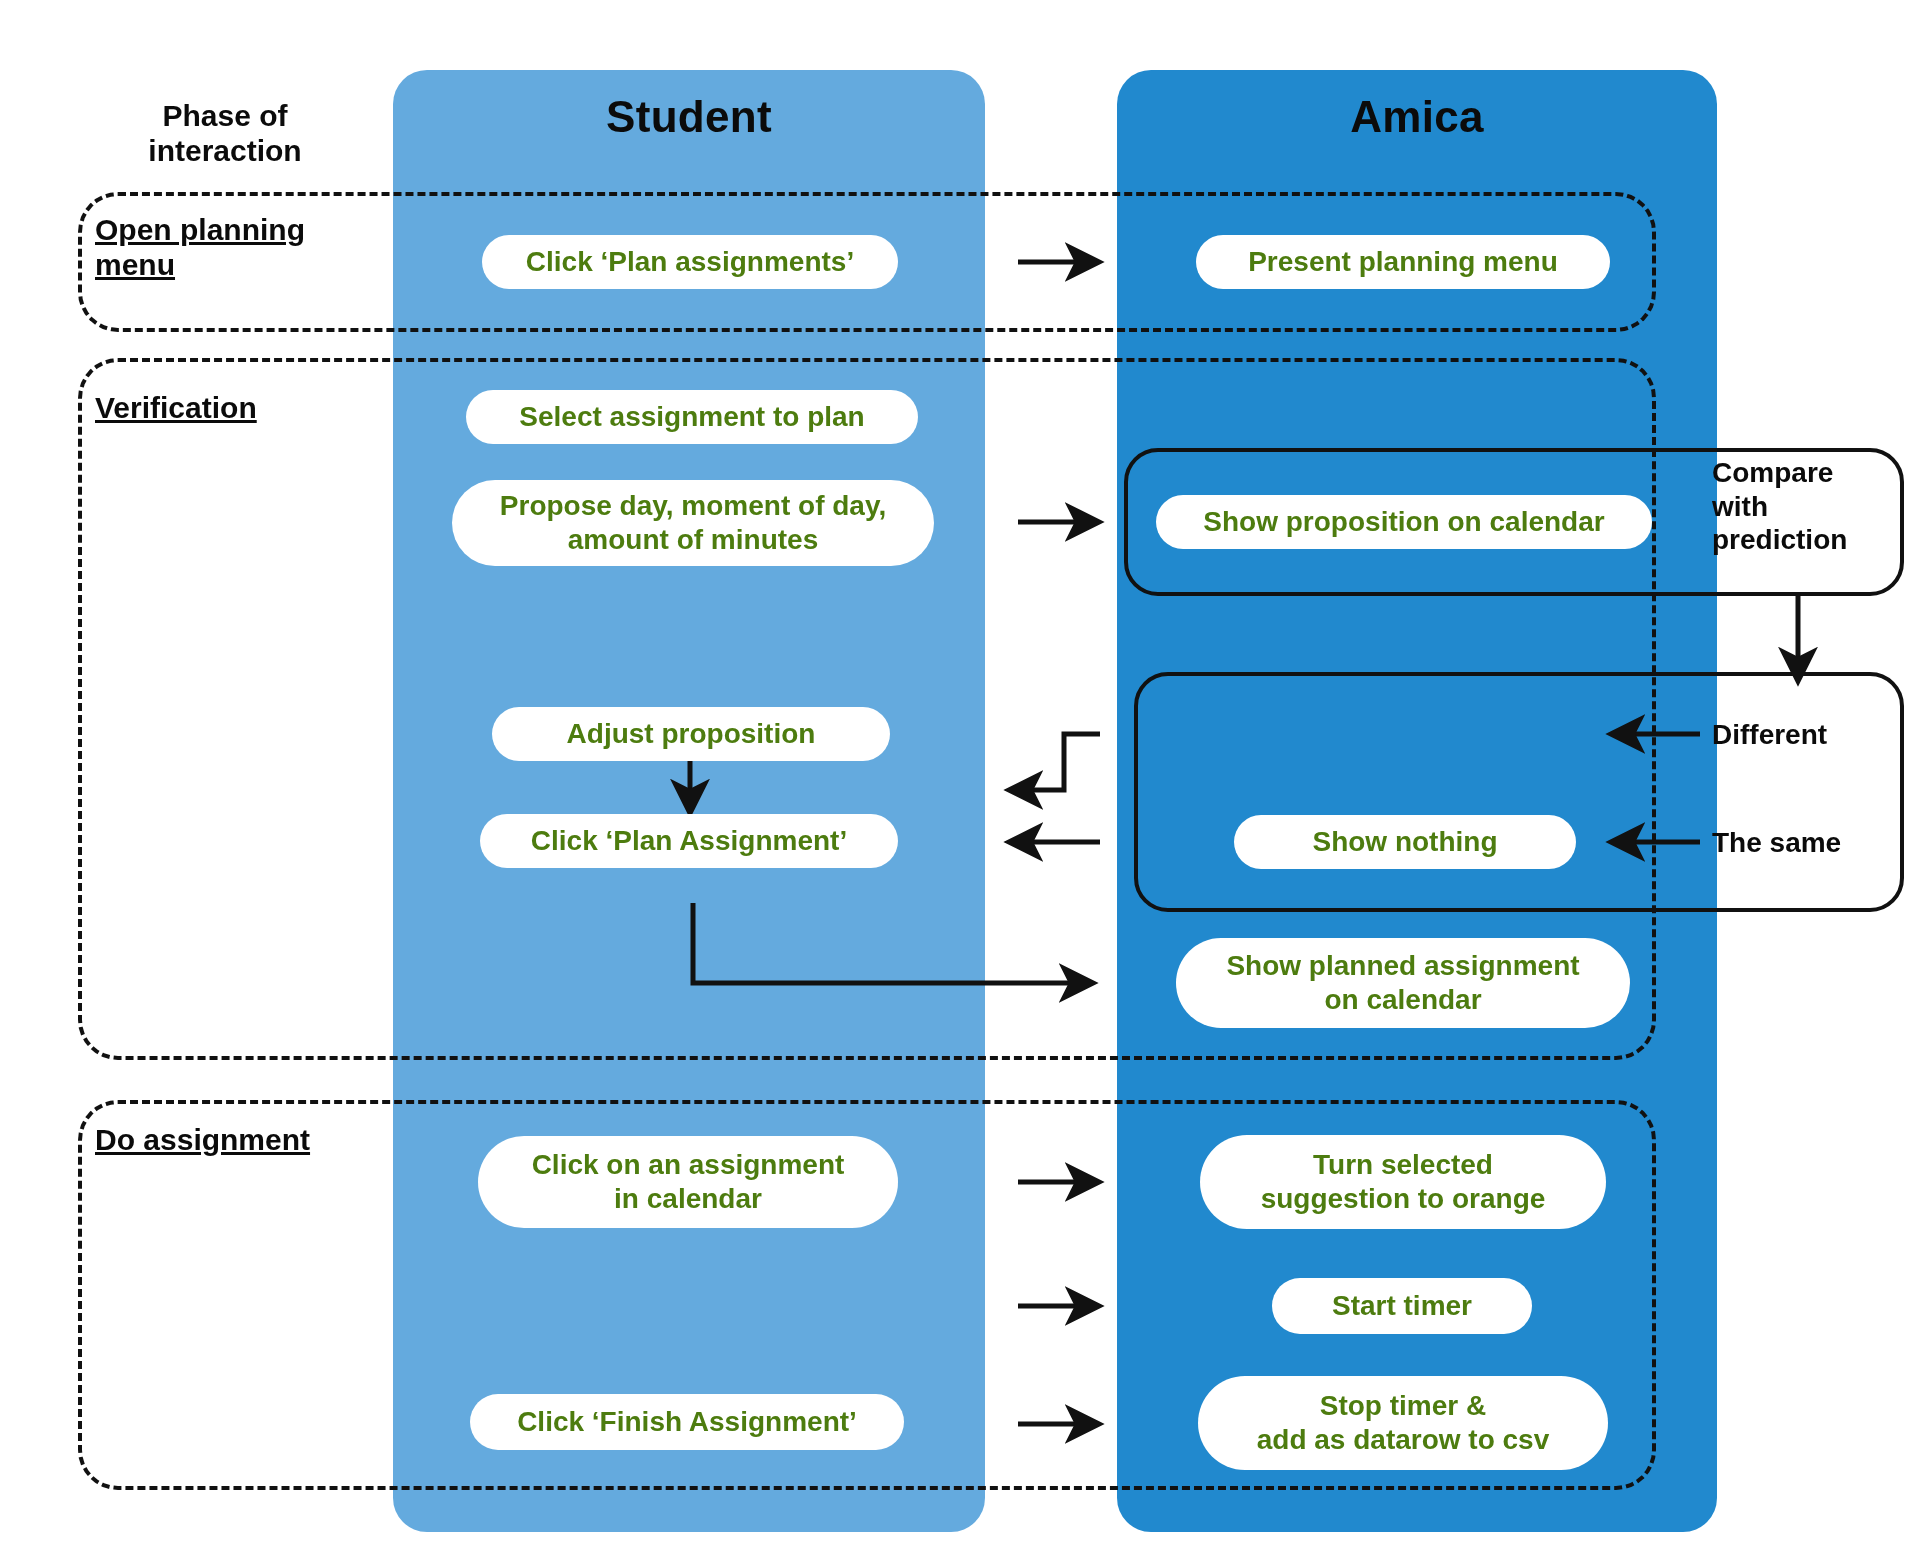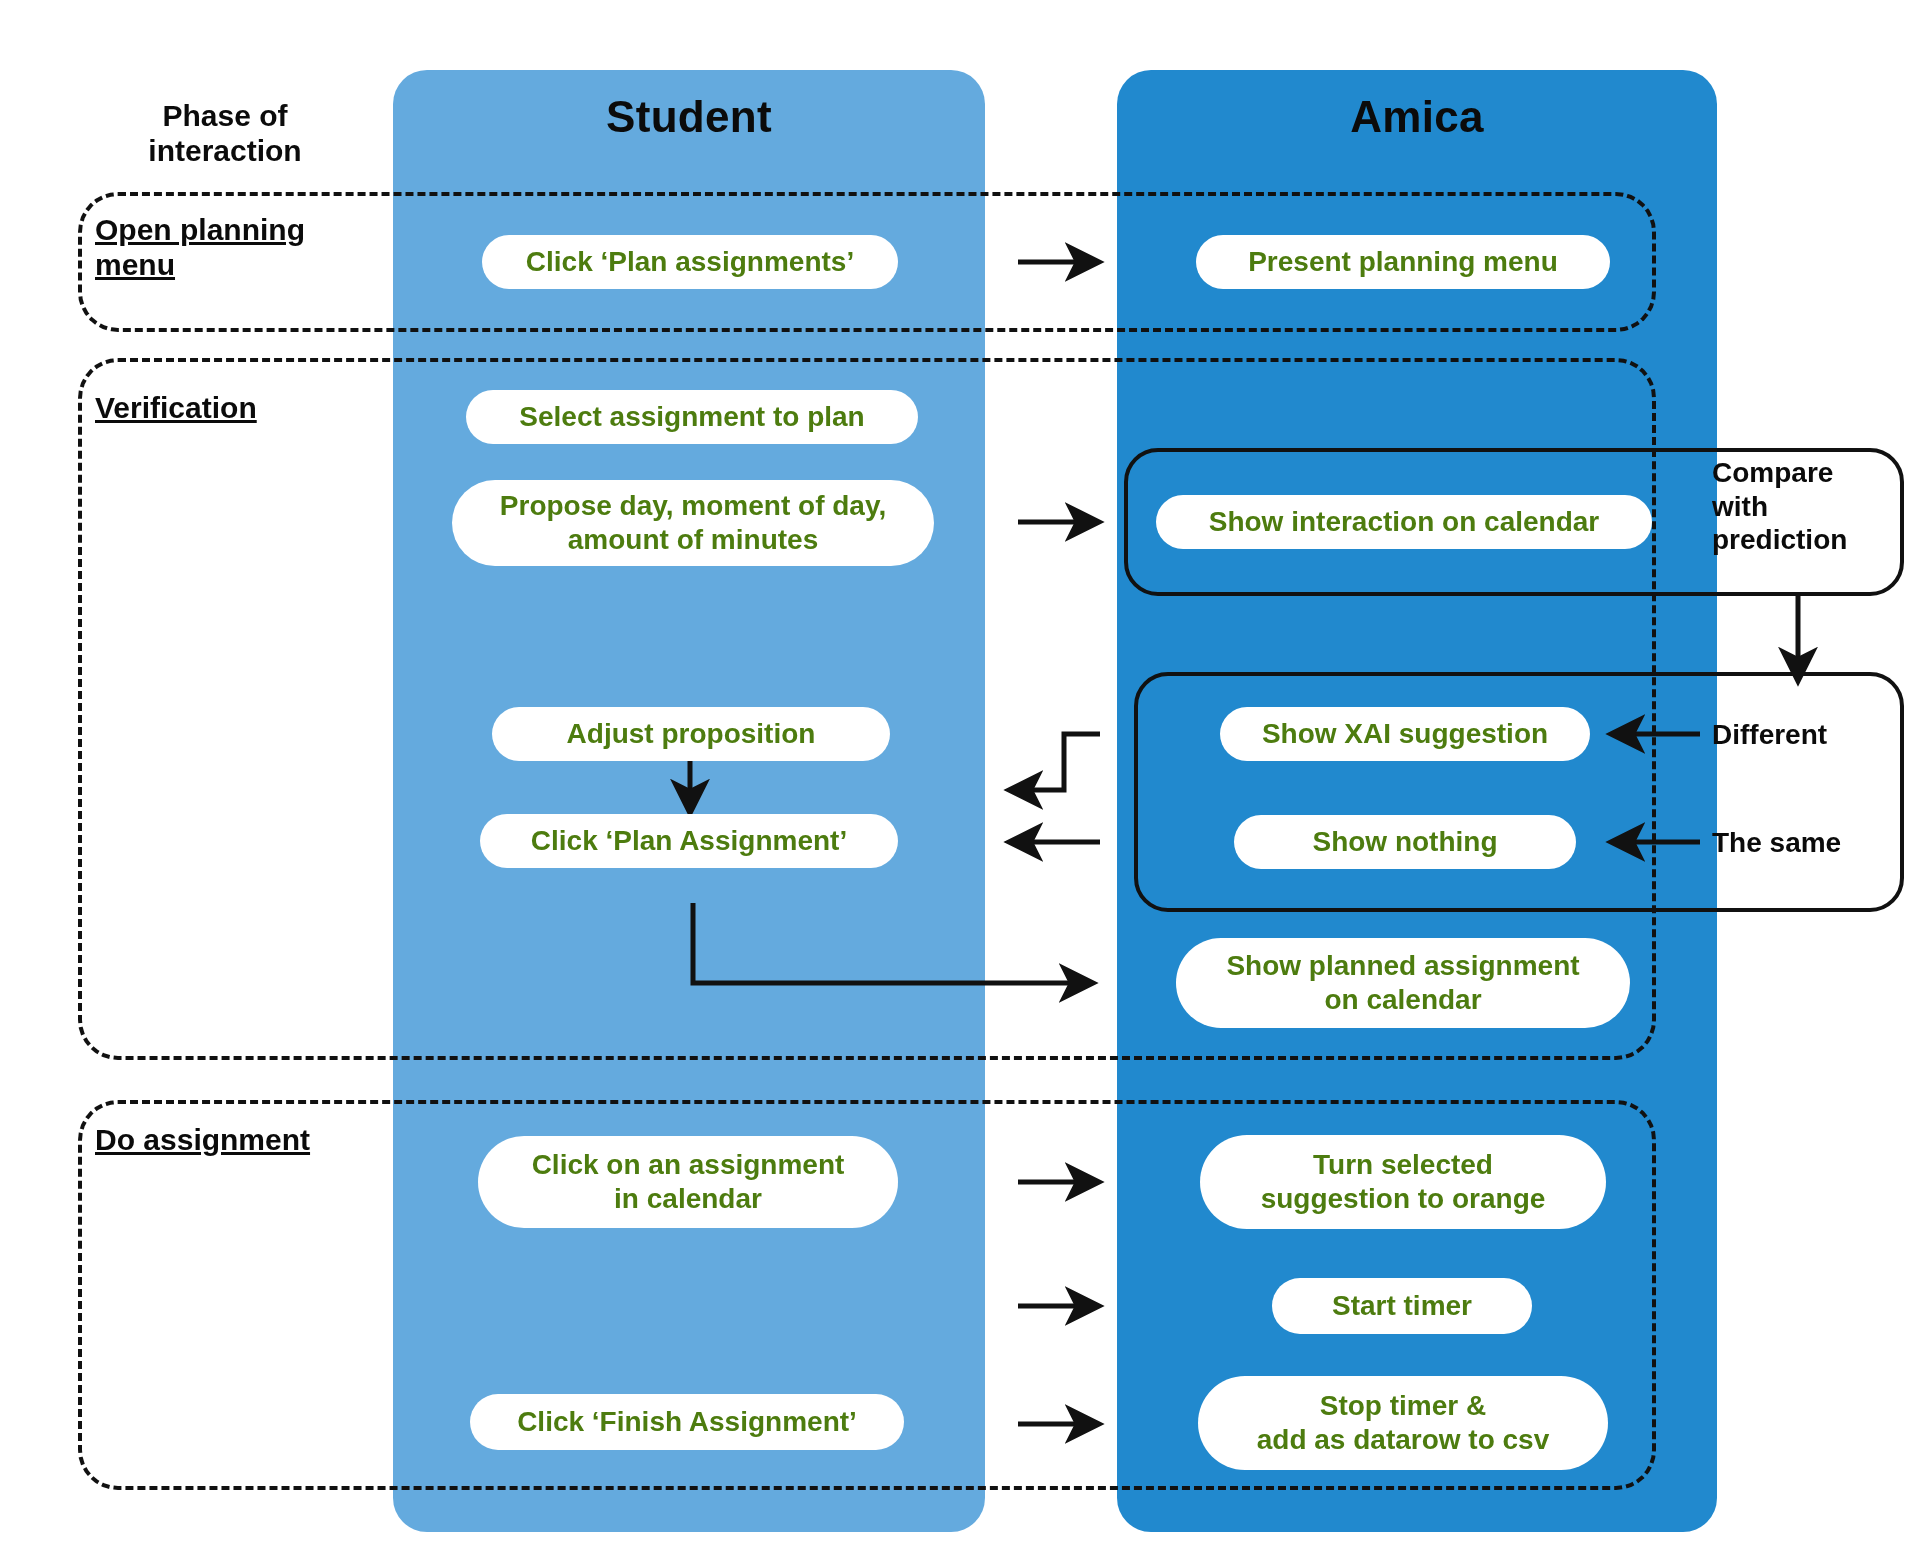--- a/index.html
+++ b/index.html
@@ -190,23 +190,22 @@
   <div class="pill" style="left:480px; top:814px; width:418px; height:54px;">Click ‘Plan Assignment’</div>
 
   <div class="pill" style="left:478px; top:1136px; width:420px; height:92px; white-space:pre-line;">Click on an assignment
 in calendar</div>
 
 
   <div class="pill" style="left:470px; top:1394px; width:434px; height:56px;">Click ‘Finish Assignment’</div>
 
   <div class="pill" style="left:1196px; top:235px; width:414px; height:54px;">Present planning menu</div>
 
-  <div class="pill" style="left:1156px; top:495px; width:496px; height:54px;">Show interaction on calendar</div>
-
-  <div class="pill" style="left:1220px; top:707px; width:370px; height:54px;">Show XAI suggestion</div>
+  <div class="pill" style="left:1156px; top:495px; width:496px; height:54px;">Show proposition on calendar</div>
+
 
   <div class="pill" style="left:1234px; top:815px; width:342px; height:54px;">Show nothing</div>
 
   <div class="pill" style="left:1176px; top:938px; width:454px; height:90px; white-space:pre-line;">Show planned assignment
 on calendar</div>
 
   <div class="pill" style="left:1200px; top:1135px; width:406px; height:94px; white-space:pre-line;">Turn selected
 suggestion to orange</div>
 
   <div class="pill" style="left:1272px; top:1278px; width:260px; height:56px;">Start timer</div>

